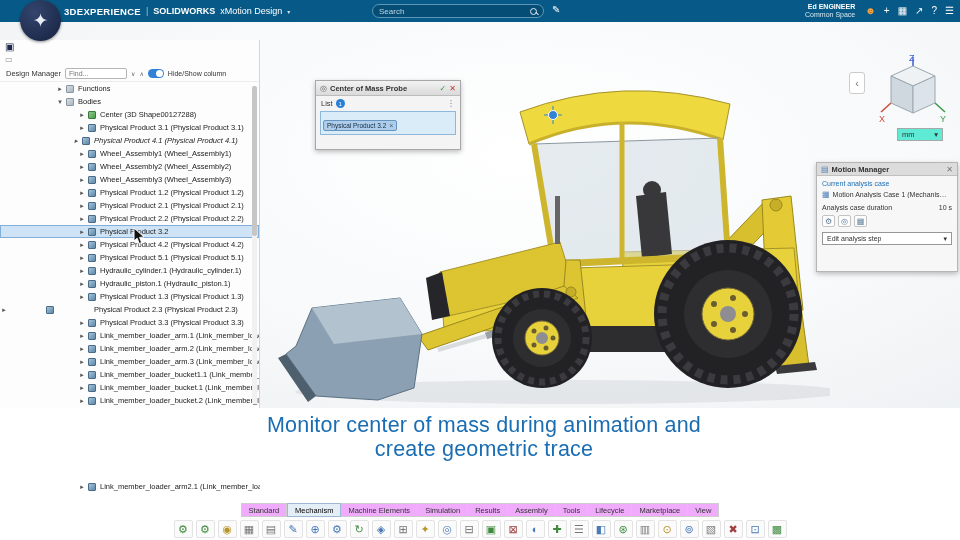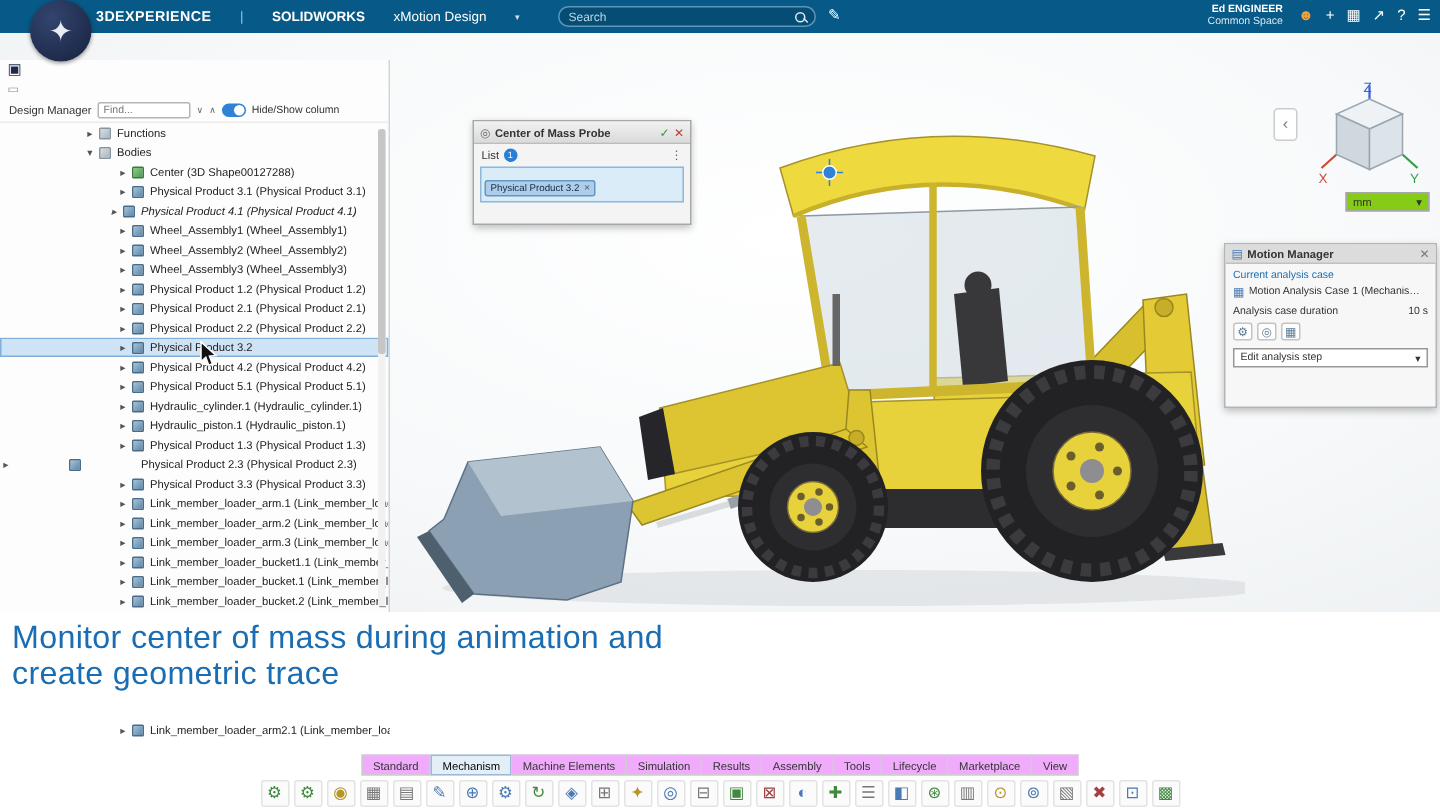--- a/index.html
+++ b/index.html
@@ -1,21 +1,21 @@
 <!DOCTYPE html>
 <html><head>
 <meta charset="utf-8">
 <style>
   * { margin:0; padding:0; box-sizing:border-box; }
   html,body { width:960px; height:540px; }
   body { position:relative; overflow:hidden; background:#fff; font-family:"Liberation Sans", sans-serif; }
 
   
   .topbar { position:absolute; left:0; top:0; width:960px; height:22px; background:#075a87; z-index:8; }
-  .topbar-left { position:absolute; left:64px; top:0; height:22px; display:flex; align-items:center; gap:19px; color:#fff; }
+  .topbar-left { position:absolute; left:64px; top:0; height:22px; display:flex; align-items:center; gap:5px; color:#fff; }
   .brand { font-size:9.5px; font-weight:bold; letter-spacing:.3px; }
   .divider { font-size:9px; color:#9cc3d8; }
   .suite { font-size:9px; font-weight:bold; }
   .appname { font-size:9px; }
   .caret { font-size:6px; color:#cfe3ef; }
   .search-pill { position:absolute; left:372px; top:4px; width:172px; height:14px; background:#064d75; border:1px solid #5c96b8; border-radius:8px; display:flex; align-items:center; padding:0 6px; gap:4px; }
   .search-pill input { flex:1; background:transparent; border:none; outline:none; color:#e8f2f8; font-size:8px; font-family:"Liberation Sans",sans-serif; }
   .search-pill input::placeholder { color:#bcd6e5; }
   .mag { width:7px; height:7px; border:1.3px solid #dceaf2; border-radius:50%; position:relative; flex:none; }
   .mag::after { content:""; position:absolute; width:4px; height:1.3px; background:#dceaf2; transform:rotate(45deg); right:-3px; bottom:-1px; }
@@ -85,24 +85,24 @@
   .mm-case-ic { color:#4a7ab5; font-size:8px; flex:none; }
   .mm-case-label { overflow:hidden; text-overflow:ellipsis; }
   .mm-duration { display:flex; justify-content:space-between; padding:4px 5px 2px 5px; }
   .mm-tools { display:flex; gap:3px; padding:2px 5px; }
   .mm-tool { width:13px; height:12px; border:1px solid #c4c4c4; background:#fdfdfd; border-radius:2px; color:#5b7a96; font-size:8px; display:flex; align-items:center; justify-content:center; }
   .mm-drop { margin:3px 5px; border:1px solid #979797; background:#fff; height:13px; display:flex; align-items:center; justify-content:space-between; padding:0 4px; }
 
   
   .viewcube { position:absolute; left:878px; top:52px; width:70px; height:74px; z-index:5; }
   .back-btn { position:absolute; left:849px; top:72px; width:16px; height:22px; background:#fff; border:1px solid #ccc; border-radius:3px; color:#777; font-size:11px; line-height:20px; text-align:center; z-index:5; }
-  .units { position:absolute; left:897px; top:128px; width:56px; height:13px; background:#84cc16; border:1px solid #a8a8a8; display:flex; align-items:center; justify-content:space-between; padding:0 4px; font-size:7.5px; color:#333; z-index:5; }
-
-  
-  .caption { position:absolute; left:0; top:408px; width:960px; height:72px; background:#fff; z-index:7; padding:5px 0 0 8px; }
+  .units { position:absolute; left:897px; top:128px; width:46px; height:13px; background:#5eead4; border:1px solid #a8a8a8; display:flex; align-items:center; justify-content:space-between; padding:0 4px; font-size:7.5px; color:#333; z-index:5; }
+
+  
+  .caption { position:absolute; left:0; top:408px; width:960px; height:72px; background:#fff; z-index:7; padding:5px 0 0 8px;text-align:center; }
   .caption div { font-size:21.5px; line-height:24px; color:#1a6db3; letter-spacing:.2px; }
 
   
   .bottom-wrap { position:absolute; left:0; top:503px; width:960px; height:37px; background:#fff; z-index:7; }
   .ribbon-tabs { display:flex; justify-content:center; height:14px; }
   .tab { font-size:7.5px; color:#333; padding:2px 7px 0 7px; border:1px solid #cdcdcd; border-left:none; background:#f0abfc; white-space:nowrap; }
   .tab:first-child { border-left:1px solid #cdcdcd; }
   .tab.active { background:#e4eef7; border-color:#9bb8d4; border-left:1px solid #9bb8d4; color:#000; }
   .bottom-tools { display:flex; justify-content:center; align-items:center; gap:3px; height:23px; }
   .bt-icon { width:19px; height:18px; font-size:11px; line-height:17px; text-align:center; border:1px solid #e3e3e3; background:#fbfbfb; border-radius:2px; }

